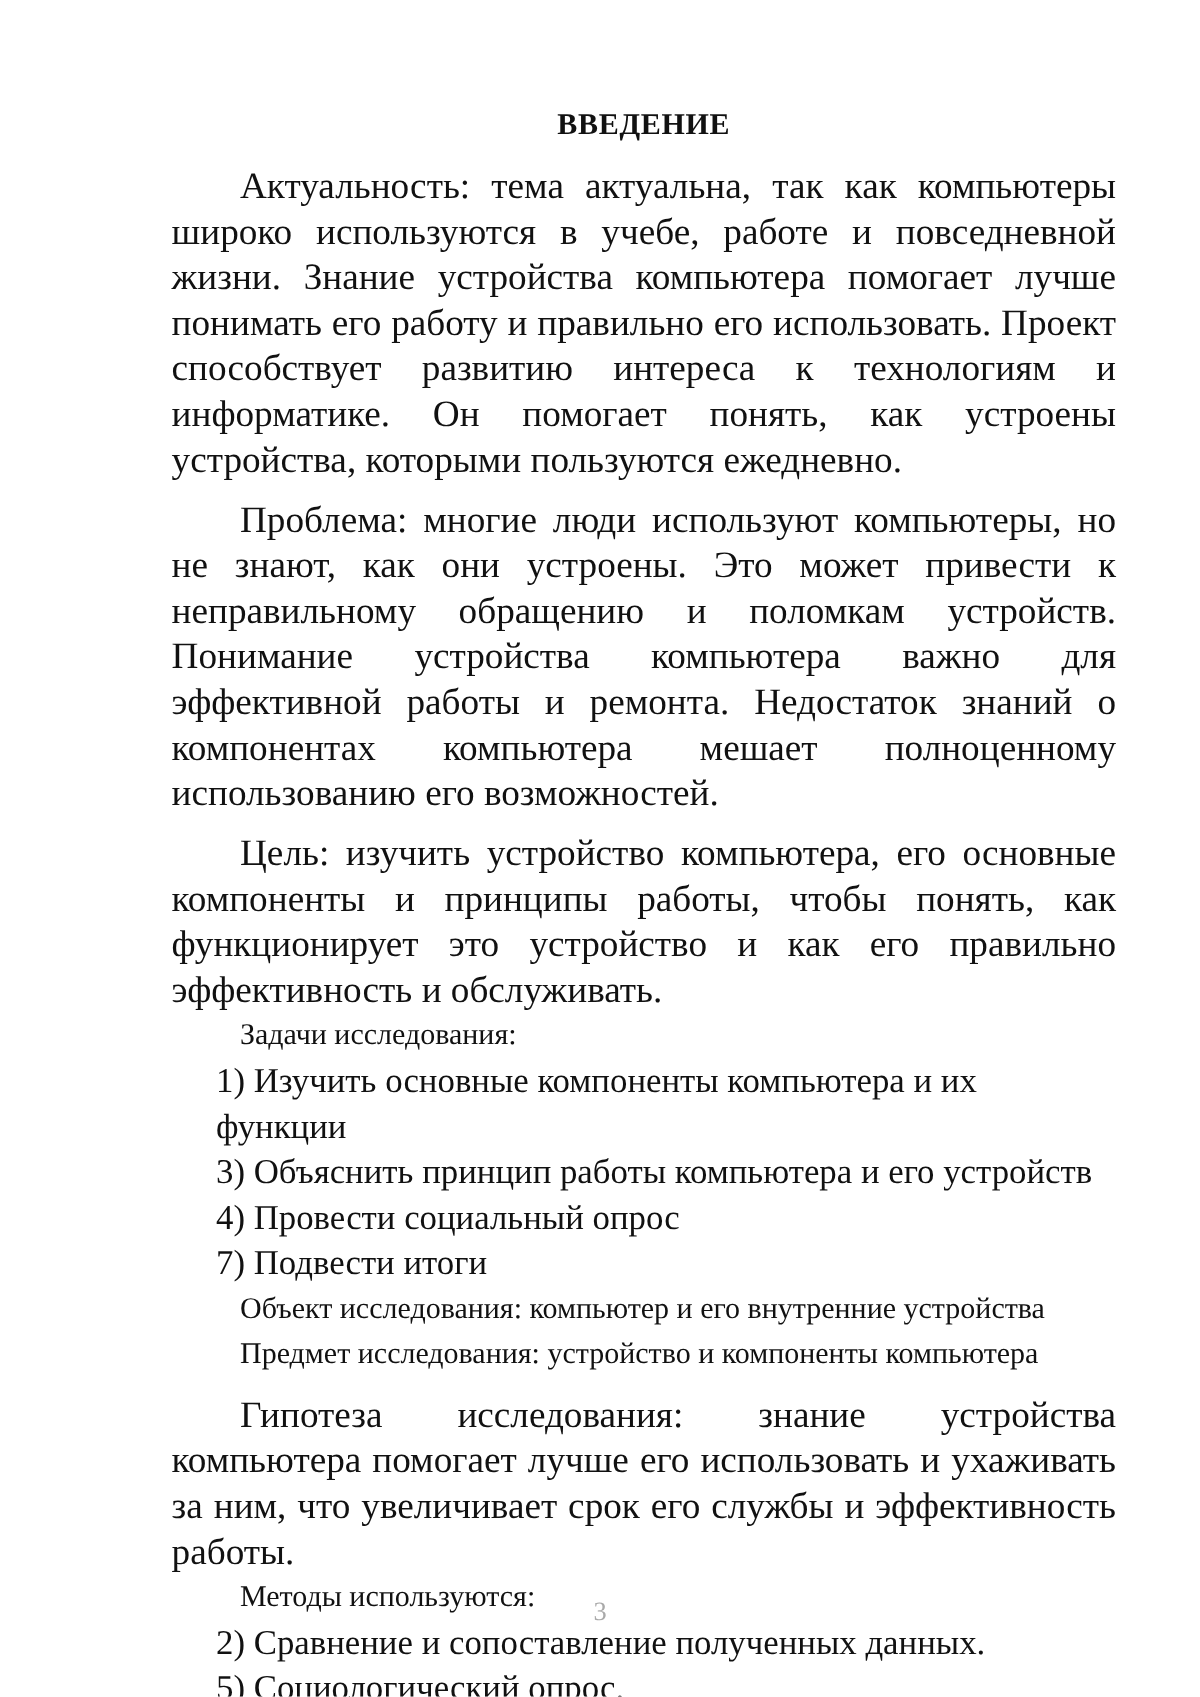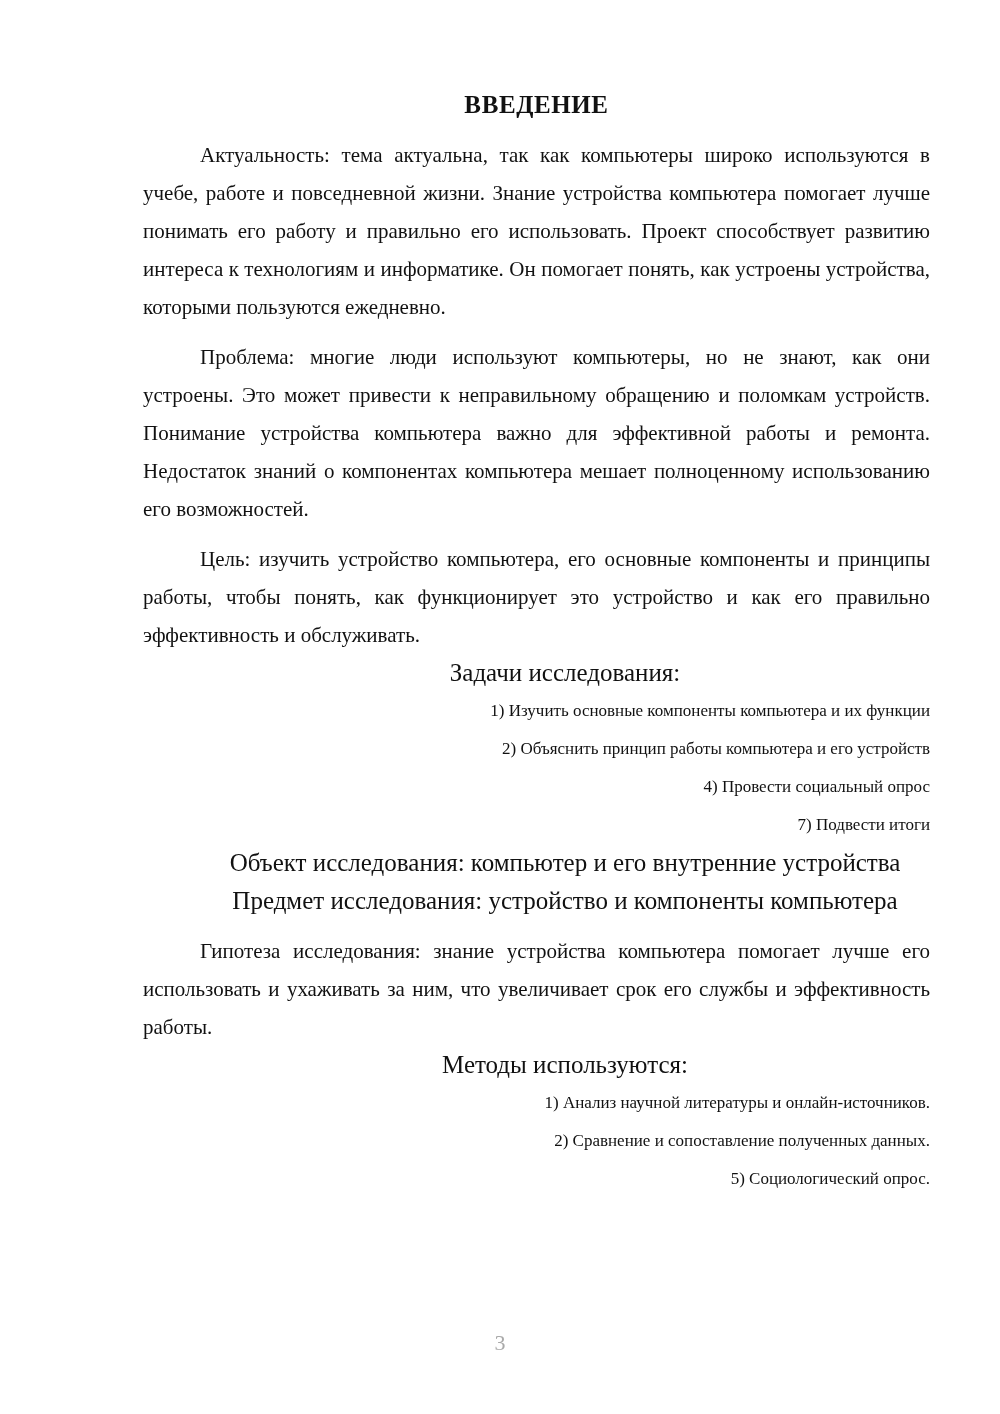--- a/index.html
+++ b/index.html
@@ -27,39 +27,39 @@
   }
   .doc-title {
     font-size: 25px;
     font-weight: bold;
     text-align: center;
     letter-spacing: 0.6px;
     line-height: 38px;
     margin: 0 0 10px 0;
   }
   .para {
-    font-size: 21px;
+    font-size: 31px;
     line-height: 38px;
     text-align: justify;
     text-justify: inter-word;
     text-indent: 57px;
     margin: 12px 0 0 0;
     hyphens: none;
   }
   .subhead {
     font-size: 25px;
     line-height: 38px;
-    text-align: center;
+    text-align: left;
     text-indent: 57px;
     margin: 0;
   }
   .listitem {
-    font-size: 17px;
+    font-size: 29px;
     line-height: 38px;
-    text-align: right;
+    text-align: left;
     text-indent: 0;
     margin: 0 0 0 37px;
   }
   .list-block { margin-top: 0; }
   .page-number {
     position: absolute;
     left: 0;
     right: 0;
     top: 1330px;
     text-align: center;
@@ -79,35 +79,34 @@
     <p class="para">Актуальность: тема актуальна, так как компьютеры широко используются в учебе, работе и повседневной жизни. Знание устройства компьютера помогает лучше понимать его работу и правильно его использовать. Проект способствует развитию интереса к технологиям и информатике. Он помогает понять, как устроены устройства, которыми пользуются ежедневно.</p>
 
     <p class="para">Проблема: многие люди используют компьютеры, но не знают, как они устроены. Это может привести к неправильному обращению и поломкам устройств. Понимание устройства компьютера важно для эффективной работы и ремонта. Недостаток знаний о компонентах компьютера мешает полноценному использованию его возможностей.</p>
 
     <p class="para">Цель: изучить устройство компьютера, его основные компоненты и принципы работы, чтобы понять, как функционирует это устройство и как его правильно эффективность и обслуживать.</p>
 
     <p class="subhead">Задачи исследования:</p>
 
     <div class="list-block">
       <p class="listitem">1) Изучить основные компоненты компьютера и их функции</p>
-      <p class="listitem">2) Объяснить принцип работы компьютера и его устройств</p>
+      <p class="listitem">3) Объяснить принцип работы компьютера и его устройств</p>
       <p class="listitem">4) Провести социальный опрос</p>
       <p class="listitem">7) Подвести итоги</p>
     </div>
 
     <p class="subhead">Объект исследования: компьютер и его внутренние устройства</p>
 
     <p class="subhead">Предмет исследования: устройство и компоненты компьютера</p>
 
     <p class="para">Гипотеза исследования: знание устройства компьютера помогает лучше его использовать и ухаживать за ним, что увеличивает срок его службы и эффективность работы.</p>
 
     <p class="subhead">Методы используются:</p>
 
     <div class="list-block">
-      <p class="listitem">1) Анализ научной литературы и онлайн-источников.</p>
       <p class="listitem">2) Сравнение и сопоставление полученных данных.</p>
       <p class="listitem">5) Социологический опрос.</p>
     </div>
 
   </div>
 
   <div class="page-number">3</div>
 </div>
 
 </body></html>

